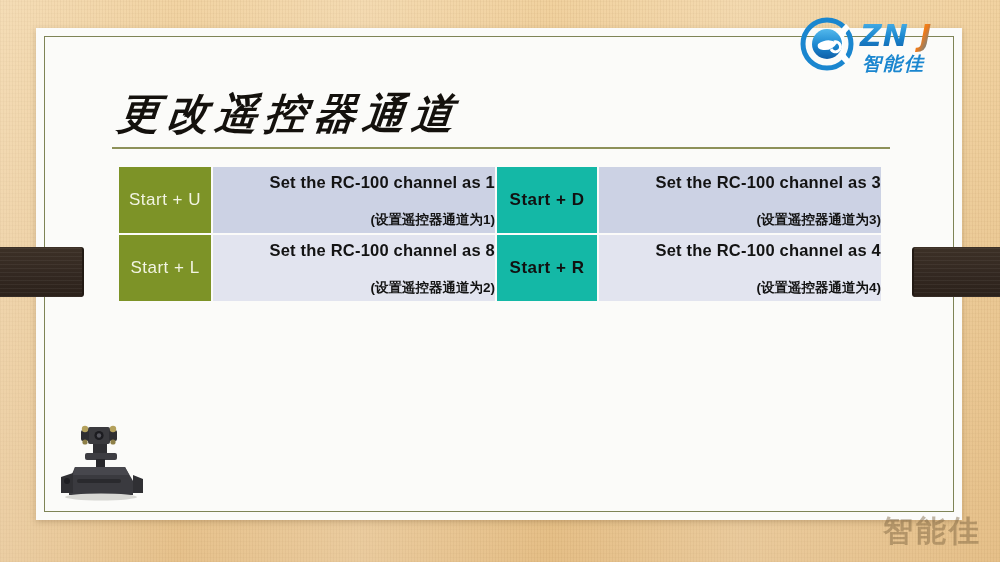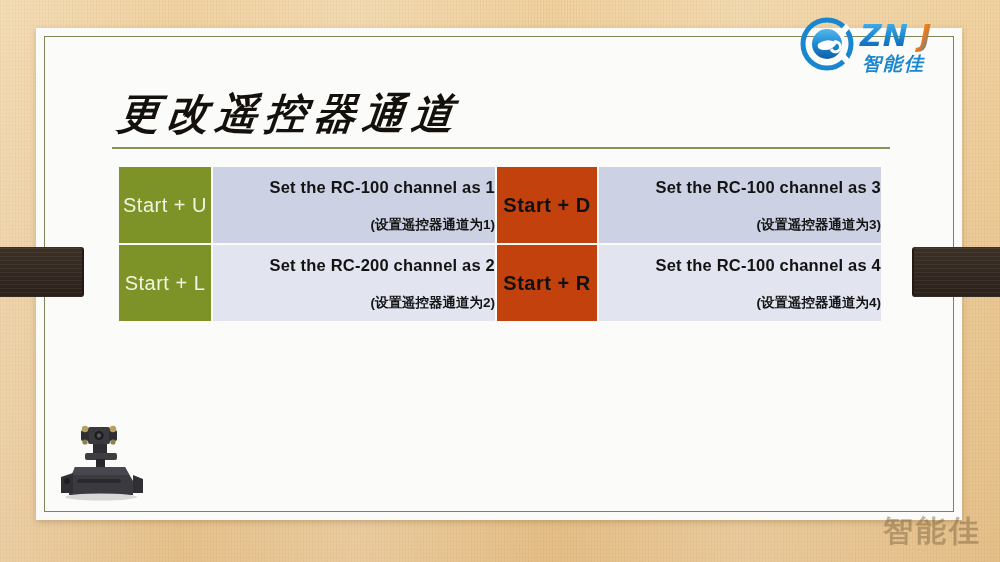--- a/index.html
+++ b/index.html
@@ -115,27 +115,27 @@
     width: 766px;
     border-collapse: separate;
     border-spacing: 2px;
     table-layout: fixed;
     z-index: 5;
   }
   #channel-table td { padding: 0; vertical-align: middle; }
 
   .key-cell {
     width: 92px;
-    height: 76px;
+    height: 66px;
     text-align: center;
-    font-size: 20px;
+    font-size: 17px;
     letter-spacing: .5px;
   }
   .key-dark  { background: #7d9327; color: #f2f4e2; font-weight: 400; }
-  .key-light { background: #c2410c; color: #111111; font-weight: 700; margin-top: 36px; }
+  .key-light { background: #14b8a6; color: #111111; font-weight: 700; margin-top: 36px; }
   .key-cell.wide { width: 100px; }
 
   .desc-cell {
     text-align: right;
     padding: 8px 6px;
     color: #131313;
   }
   .desc-row1 { background: #ccd2e4; }
   .desc-row2 { background: #e2e4ef; }
 
@@ -214,21 +214,21 @@
       </td>
       <td class="key-cell key-light wide">Start + D</td>
       <td class="desc-cell desc-row1">
         <span class="desc-en">Set the RC-100 channel as 3</span>
         <span class="desc-cn">(设置遥控器通道为3)</span>
       </td>
     </tr>
     <tr>
       <td class="key-cell key-dark">Start + L</td>
       <td class="desc-cell desc-row2">
-        <span class="desc-en">Set the RC-200 channel as 2</span>
+        <span class="desc-en">Set the RC-100 channel as 8</span>
         <span class="desc-cn">(设置遥控器通道为2)</span>
       </td>
       <td class="key-cell key-light wide">Start + R</td>
       <td class="desc-cell desc-row2">
         <span class="desc-en">Set the RC-100 channel as 4</span>
         <span class="desc-cn">(设置遥控器通道为4)</span>
       </td>
     </tr>
   </tbody>
 </table>

